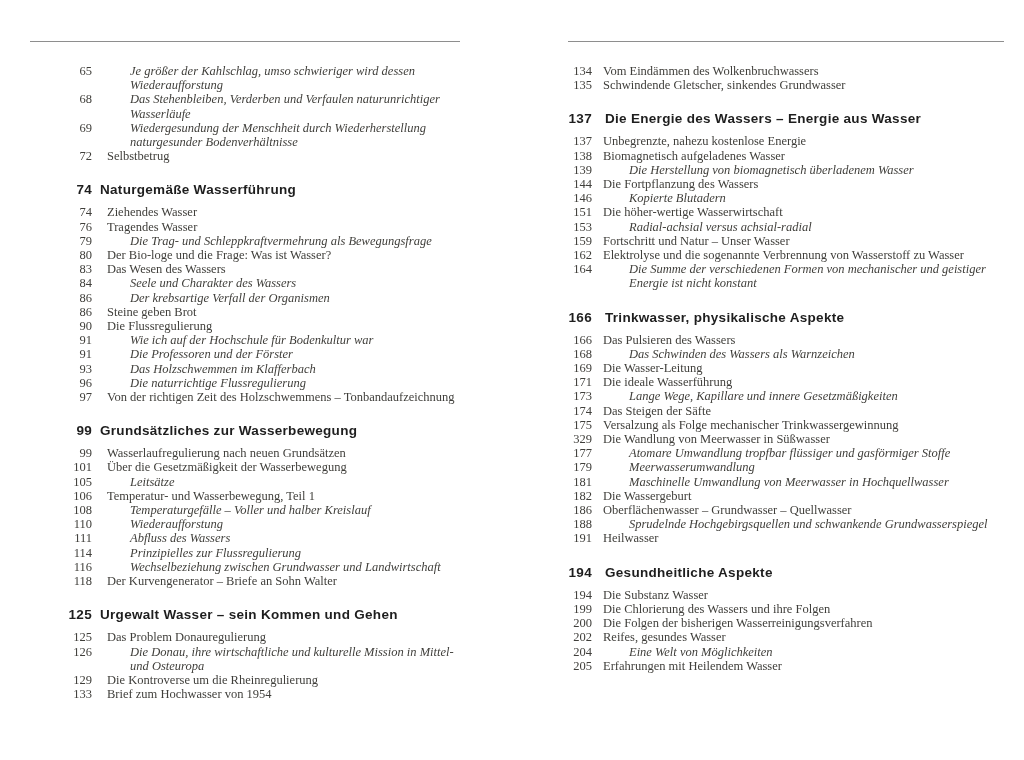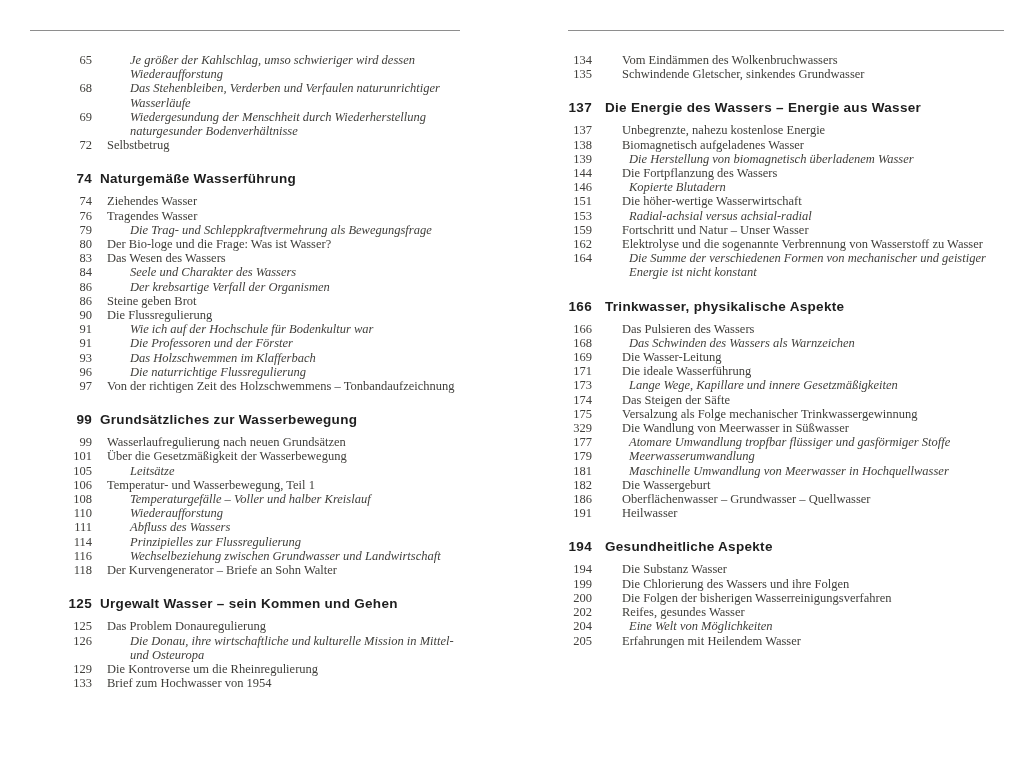--- a/index.html
+++ b/index.html
@@ -14,21 +14,21 @@
     font-family: "Liberation Serif", serif;
     color: #3f3e3a;
     overflow: hidden;
   }
   .spread {
     position: absolute;
     inset: 0;
   }
   .col {
     position: absolute;
-    top: 0;
+    top: 11px;
   }
   .col-left  { left: 30px;  width: 430px; }
   .col-right { left: 568px; width: 436px; }
   .rule {
     height: 0;
     border-top: 1px solid #8e8e8e;
     margin-top: 30px;
   }
   .toc {
     margin-top: 22px;
@@ -43,21 +43,21 @@
   .num {
     flex: 0 0 auto;
     text-align: right;
     font-style: normal;
   }
   .col-left  .num { width: 62px; }
   .col-right .num { width: 24px; }
   .title { flex: 1 1 auto; }
   .col-left  .row.roman  .title { padding-left: 15px; }
   .col-left  .row.italic .title { padding-left: 38px; }
-  .col-right .row.roman  .title { padding-left: 30px; }
+  .col-right .row.roman  .title { padding-left: 11px; }
   .col-right .row.italic .title { padding-left: 37px; }
   .row.italic .title { font-style: italic; }
   .row.heading {
     font-family: "Liberation Sans", sans-serif;
     font-weight: bold;
     font-size: 13.5px;
     line-height: 16px;
     letter-spacing: 0.3px;
     color: #1e1e1e;
     margin-bottom: 7px;
@@ -331,20 +331,24 @@
             <span class="title">Maschinelle Umwandlung von Meerwasser in Hochquellwasser</span>
           </div>
           <div class="row roman">
             <span class="num">182</span>
             <span class="title">Die Wassergeburt</span>
           </div>
           <div class="row roman">
             <span class="num">186</span>
             <span class="title">Oberflächenwasser – Grundwasser – Quellwasser</span>
           </div>
+          <div class="row italic">
+            <span class="num">188</span>
+            <span class="title">Sprudelnde Hochgebirgsquellen und schwankende Grundwasserspiegel</span>
+          </div>
           <div class="row roman">
             <span class="num">191</span>
             <span class="title">Heilwasser</span>
           </div>
         </div>
         <div class="section">
           <div class="row heading">
             <span class="num">194</span>
             <span class="title">Gesundheitliche Aspekte</span>
           </div>

